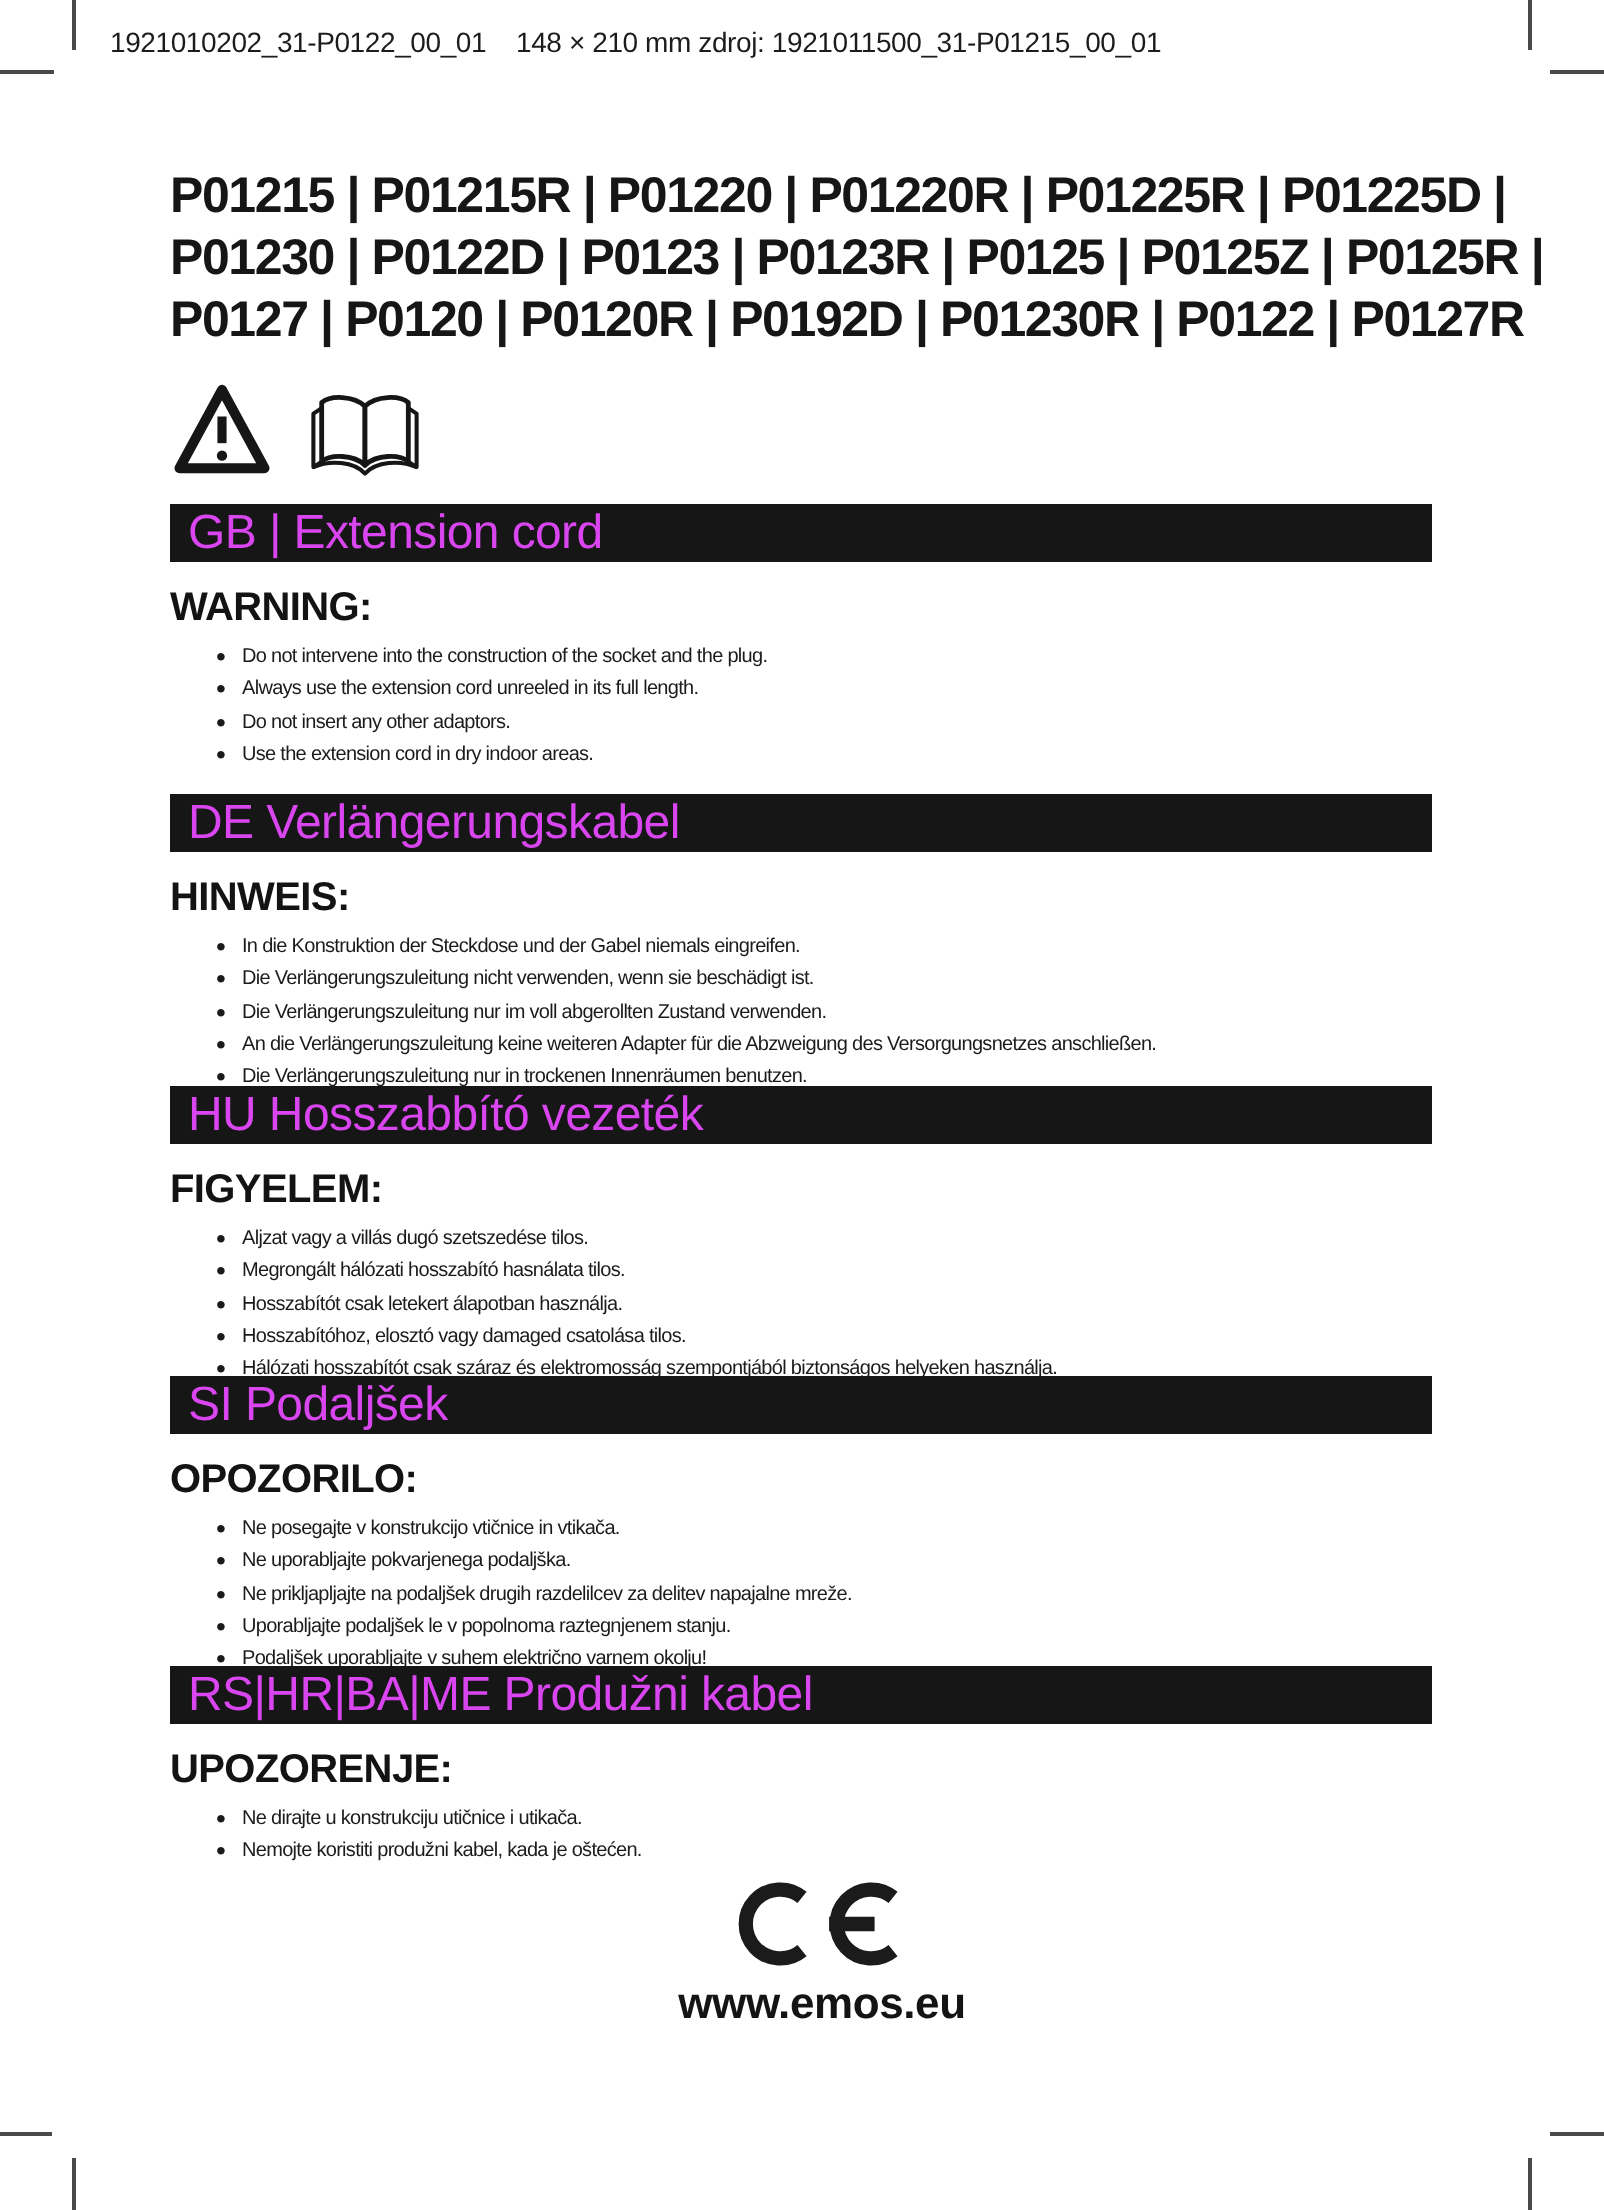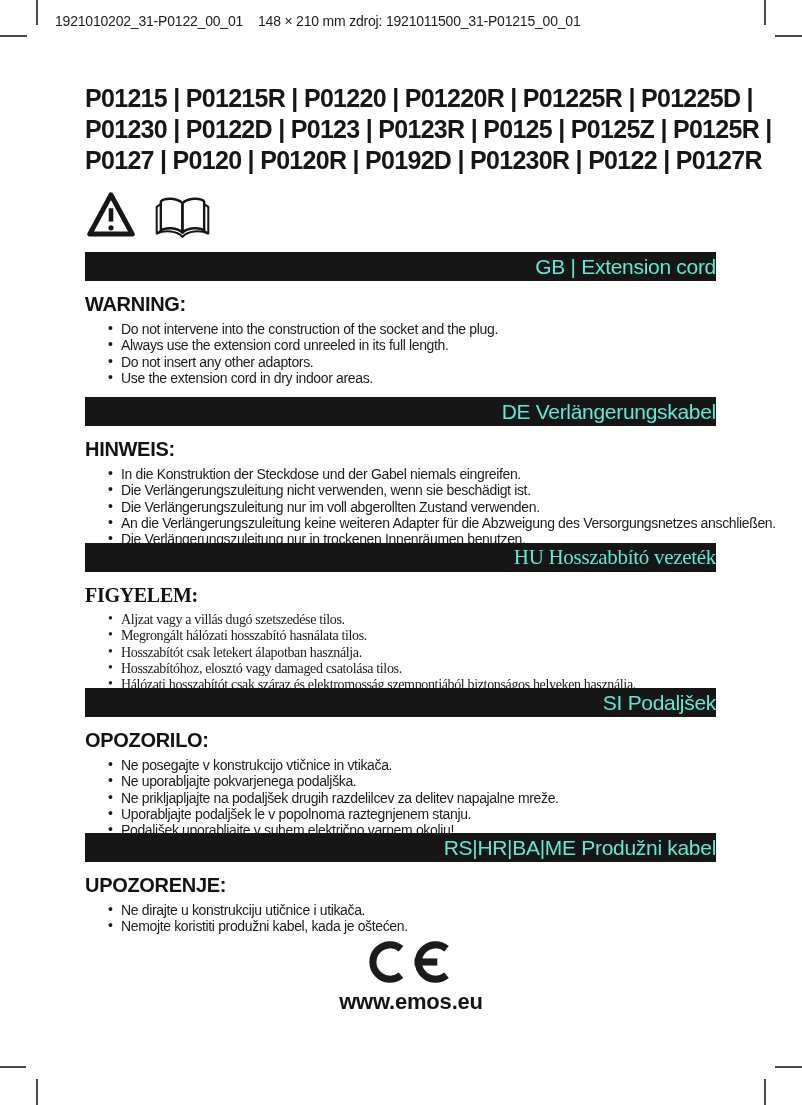--- a/index.html
+++ b/index.html
@@ -24,33 +24,33 @@
     position: absolute; left: 85px; top: 83px; width: 660px;
     font-weight: bold; font-size: 25px; line-height: 31px;
     letter-spacing: -0.7px; color: #161616;
   }
   .title-block div { white-space: nowrap; }
 
   .icon-row { position: absolute; left: 86px; top: 189px; display: flex; gap: 17px; align-items: flex-end; }
 
   .section { position: absolute; left: 85px; width: 631px; }
   .section-bar {
-    background: #161616; color: #5eead4;
+    background: #161616; color: #d946ef;
     height: 29px; line-height: 29px;
-    font-size: 21px; letter-spacing: -0.3px;
-    padding-left: 9px; white-space: nowrap; text-align: right;
+    font-size: 24px; letter-spacing: -0.3px;
+    padding-left: 9px; white-space: nowrap;
   }
   .section-heading {
     margin-top: 12px; font-weight: bold;
     font-size: 20px; letter-spacing: -0.3px; color: #131313;
   }
   .bullets { list-style: none; margin-top: 5px; padding-left: 23px; }
   .bullets li {
     position: relative; padding-left: 13px;
-    font-size: 14px; line-height: 16.3px;
+    font-size: 10px; line-height: 16.3px;
     letter-spacing: -0.35px; white-space: nowrap; color: #1b1b1b;
   }
   .bullets li::before {
     content: "\2022"; position: absolute; left: 0; top: -1px; font-size: 14px;
   }
 
   .footer-ce { position: absolute; left: 367px; top: 936px; }
   .footer-site {
     position: absolute; left: 0; top: 989px; width: 822px;
     text-align: center; font-weight: bold; font-size: 22px;
@@ -116,21 +116,21 @@
   <div class="section-heading">HINWEIS:</div>
   <ul class="bullets">
       <li>In die Konstruktion der Steckdose und der Gabel niemals eingreifen.</li>
       <li>Die Verlängerungszuleitung nicht verwenden, wenn sie beschädigt ist.</li>
       <li>Die Verlängerungszuleitung nur im voll abgerollten Zustand verwenden.</li>
       <li>An die Verlängerungszuleitung keine weiteren Adapter für die Abzweigung des Versorgungsnetzes anschließen.</li>
       <li>Die Verlängerungszuleitung nur in trockenen Innenräumen benutzen.</li>
     </ul>
 </section>
 
-<section class="section" style="top:543px;font-family:Liberation Serif, serif;">
+<section class="section" style="top:543px;">
   <div class="section-bar">HU Hosszabbító vezeték</div>
   <div class="section-heading">FIGYELEM:</div>
   <ul class="bullets">
       <li>Aljzat vagy a villás dugó szetszedése tilos.</li>
       <li>Megrongált hálózati hosszabító hasnálata tilos.</li>
       <li>Hosszabítót csak letekert álapotban használja.</li>
       <li>Hosszabítóhoz, elosztó vagy damaged csatolása tilos.</li>
       <li>Hálózati hosszabítót csak száraz és elektromosság szempontjából biztonságos helyeken használja.</li>
     </ul>
 </section>

